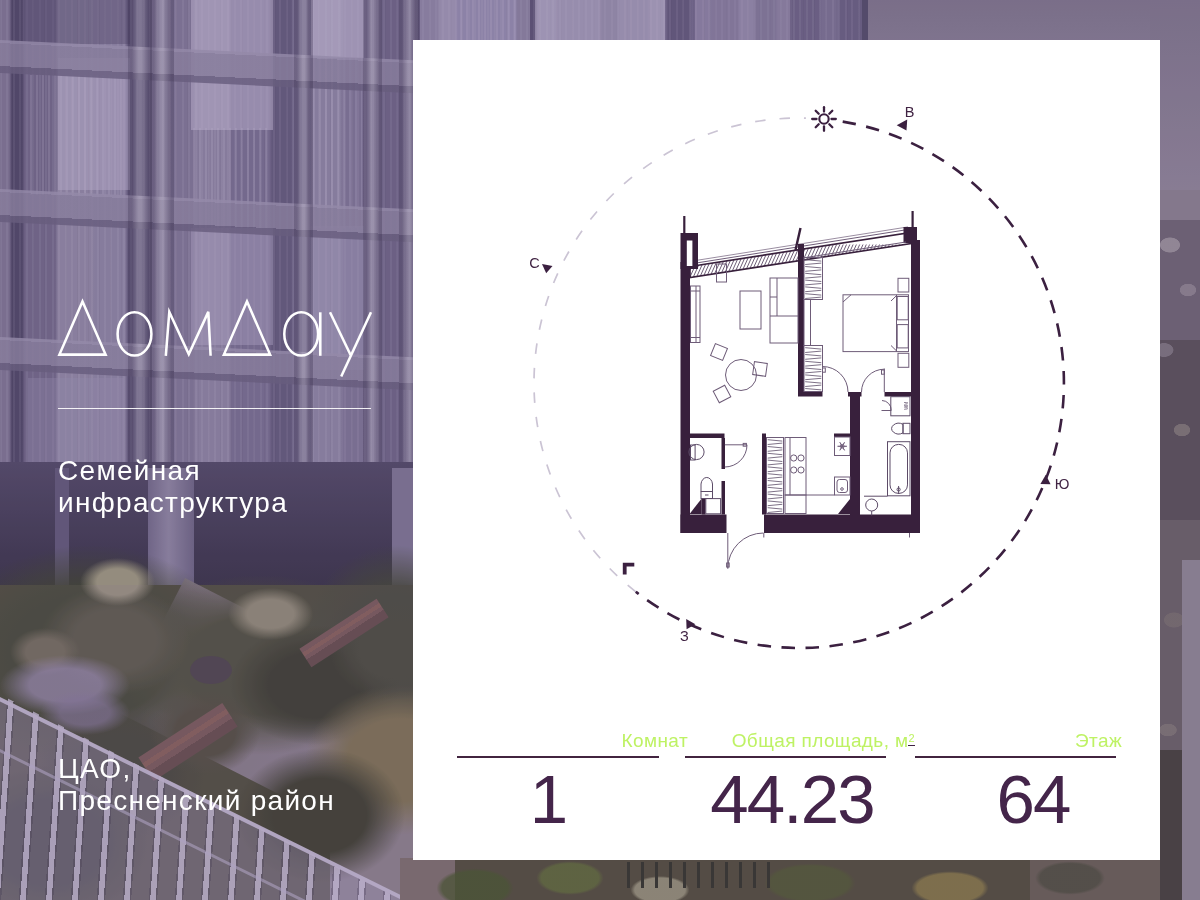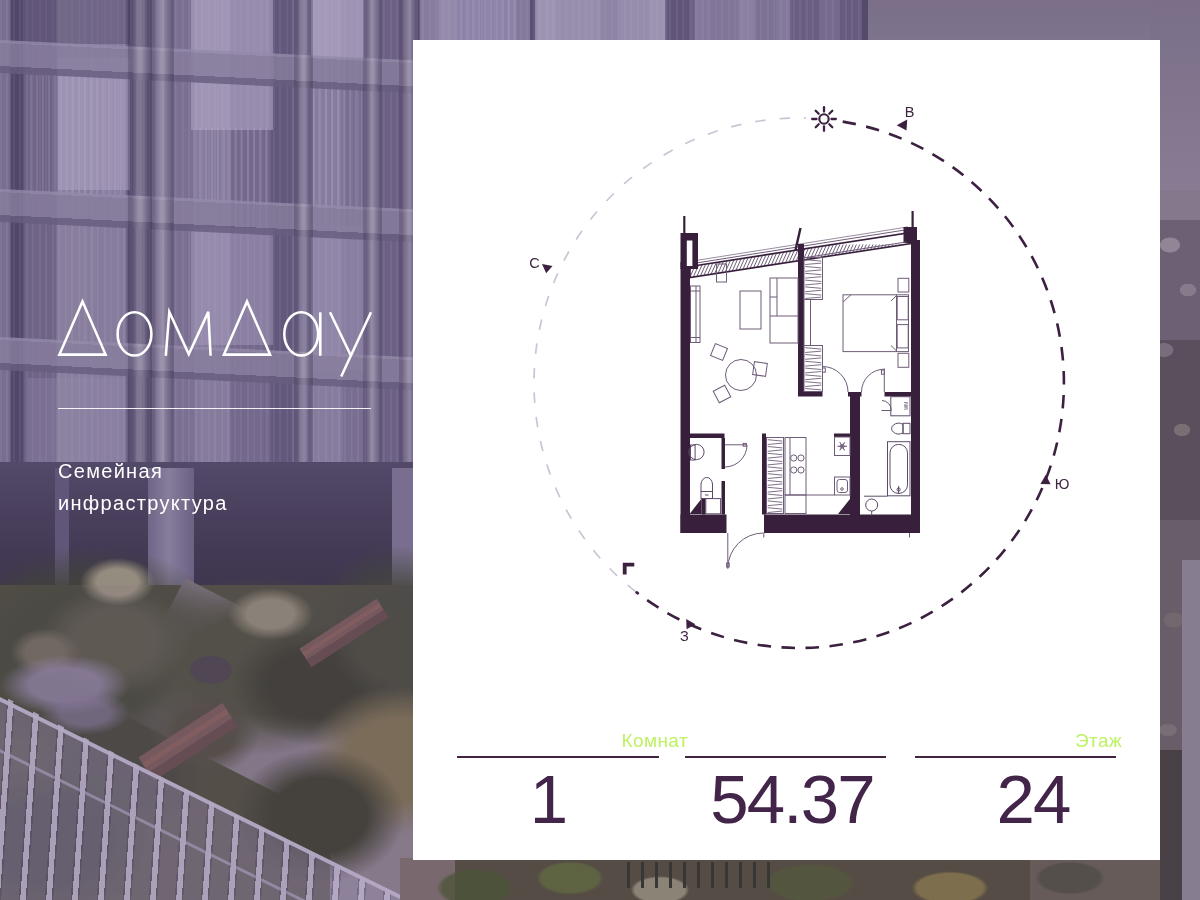--- a/index.html
+++ b/index.html
@@ -4,21 +4,21 @@
 <style>
   html,body{margin:0;padding:0;}
   #stage{position:relative;width:1200px;height:900px;overflow:hidden;
     font-family:"Liberation Sans",sans-serif;background:#6e6385;-webkit-font-smoothing:antialiased;}
   #stage > div{position:absolute;}
   #stage svg{position:absolute;}
   .card{left:413px;top:40px;width:747px;height:820px;background:#ffffff;}
   .lab{top:730px;width:260px;text-align:right;font-size:19px;color:#bef264;letter-spacing:0.4px;transform:translateZ(0);}
   .rule{top:756px;height:1.6px;background:#42243f;}
   .num{top:760px;width:300px;text-align:center;font-size:69px;color:#44254a;letter-spacing:-1.8px;transform:translateZ(0);}
-  .t{color:#fff;font-size:20px;line-height:32px;left:58px;letter-spacing:1.3px;transform:translateZ(0);}
+  .t{color:#fff;font-size:28px;line-height:32px;left:58px;letter-spacing:1.3px;transform:translateZ(0);}
   .logoline{left:58px;top:408px;width:313px;height:1.2px;background:rgba(255,255,255,0.9);}
   .cl{font-size:14.5px;color:#402343;text-align:center;transform:translateZ(0);}
   .sup2{font-size:11px;vertical-align:5px;border-bottom:1.5px solid #3f2342;line-height:1;display:inline-block;padding-bottom:0.5px;}
 </style>
 </head>
 <body>
 <div id="stage">
 <div style="left:0;top:0;width:868px;height:625px;background:linear-gradient(90deg,#7b7191 0px 9px,#4a4263 12px 22px,#6e6486 25px 55px,#8d84a2 58px 92px,#8a81a1 95px 125px,#5e5578 128px 149px,#7e7496 152px 173px,#7d7394 176px 193px,#8a80a0 196px 229px,#746a8e 232px 269px,#5f5679 272px 291px,#6f6689 294px 309px,#8a81a1 312px 341px,#7a7093 344px 363px,#766c8f 366px 380px,#6a6084 383px 401px,#6e6487 404px 417px,#5d5377 420px 437px,#7b7194 440px 455px,#69608a 458px 515px,#564d70 518px 535px,#7d7496 538px 555px,#6f6589 558px 599px,#595075 602px 617px,#6c6286 620px 647px,#7a7093 650px 665px,#5e5478 668px 689px,#6f6589 692px 709px,#665c80 712px 737px,#7b7194 740px 753px,#5f5679 756px 775px,#6e6487 778px 791px,#685e82 794px 819px,#776d90 822px 837px,#655b7f 840px 865px);"></div>
     <div style="left:0;top:0;width:868px;height:625px;background:repeating-linear-gradient(90deg,rgba(235,228,246,0.08) 0 2px,rgba(0,0,0,0) 2px 6.5px),repeating-linear-gradient(90deg,rgba(30,22,48,0.045) 0 1.5px,rgba(0,0,0,0) 1.5px 11px);"></div>
     <div style="left:30px;top:75px;width:92px;height:120px;background:repeating-linear-gradient(90deg,rgba(225,218,240,0.16) 0 2px,rgba(0,0,0,0) 2px 6px);"></div>
@@ -373,34 +373,36 @@
         <line x1="871.7" y1="511" x2="871.7" y2="515.5"></line>
         <line x1="864" y1="496.2" x2="887.5" y2="496.2"></line>
       </g>
       <text x="904.5" y="409" font-family="Liberation Sans,sans-serif" font-size="4.6" fill="#5d4c68" transform="rotate(-90 904.5 406)" text-anchor="middle">WM</text>
   </svg>
   <div class="cl" style="left:899px;top:104px;width:21px;">В</div>
   <div class="cl" style="left:524px;top:254.5px;width:21px;">С</div>
   <div class="cl" style="left:1051px;top:476px;width:22px;">Ю</div>
   <div class="cl" style="left:674px;top:628px;width:21px;">З</div>
   <div class="lab" style="left:428px;">Комнат</div>
+  <div class="lab" style="left:655px;">Общая площадь, м<span class="sup2">2</span></div>
   <div class="lab" style="left:862px;">Этаж</div>
   <div class="rule" style="left:457px;width:202px;"></div>
   <div class="rule" style="left:685px;width:201px;"></div>
   <div class="rule" style="left:915px;width:201px;"></div>
   <div class="num" style="left:398px;">1</div>
-  <div class="num" style="left:642px;">54.37</div>
-  <div class="num" style="left:883px;">24</div>
+  <div class="num" style="left:642px;">44.23</div>
+  <div class="num" style="left:883px;">64</div>
   <svg style="left:0;top:0;" width="420" height="420" viewBox="0 0 420 420">
     <g stroke="#ffffff" stroke-width="2.55" fill="none">
         <path d="M 82.5 301.5 L 105.6 354.6 L 59.4 354.6 Z"></path>
         <ellipse cx="134.5" cy="333.9" rx="16.9" ry="21.6"></ellipse>
         <path d="M 165.8 355.8 L 169.3 311.9 L 188.8 354.2 L 208.3 311.9 L 210.6 355.8"></path>
         <path d="M 247 301.5 L 270.1 354.6 L 223.9 354.6 Z"></path>
         <ellipse cx="301.2" cy="333.9" rx="16.9" ry="21.6"></ellipse>
         <line x1="320.3" y1="312.3" x2="320.3" y2="355.8"></line>
         <line x1="330" y1="312.3" x2="350.6" y2="355"></line>
         <line x1="371" y1="312.3" x2="341.2" y2="376.5"></line>
       </g>
   </svg>
   <div class="logoline"></div>
   <div class="t" style="top:455px;">Семейная<br>инфраструктура</div>
+  <div class="t" style="top:753px;">ЦАО,<br>Пресненский район</div>
 </div>
 
 </body></html>

